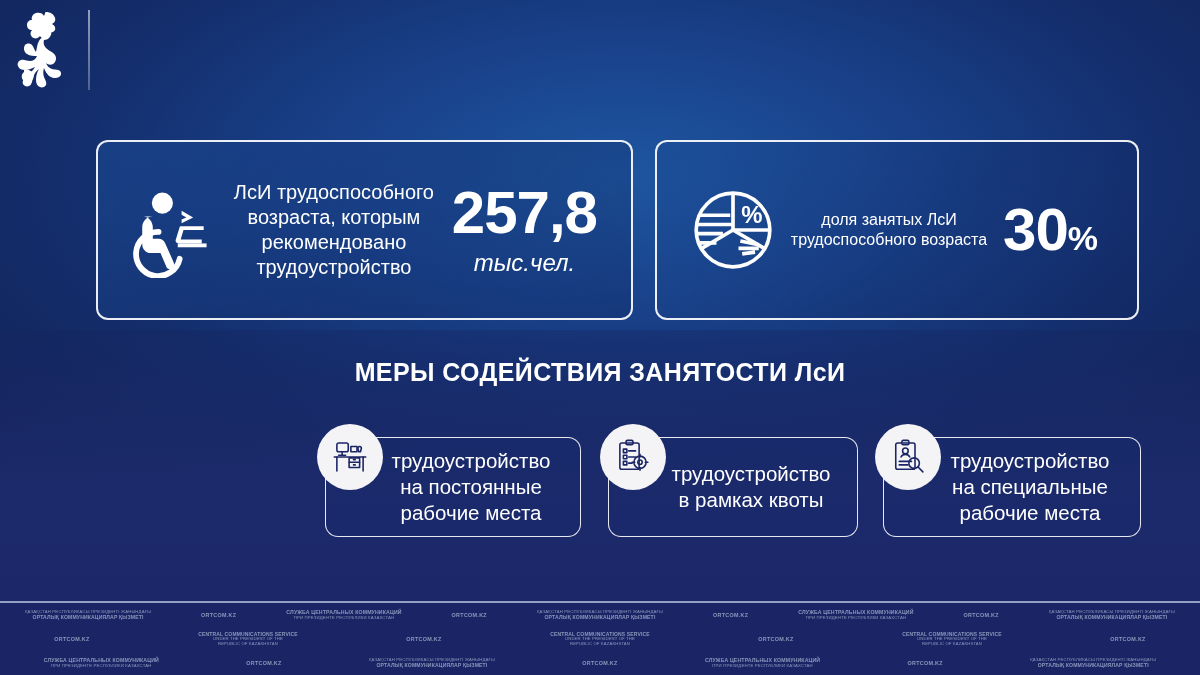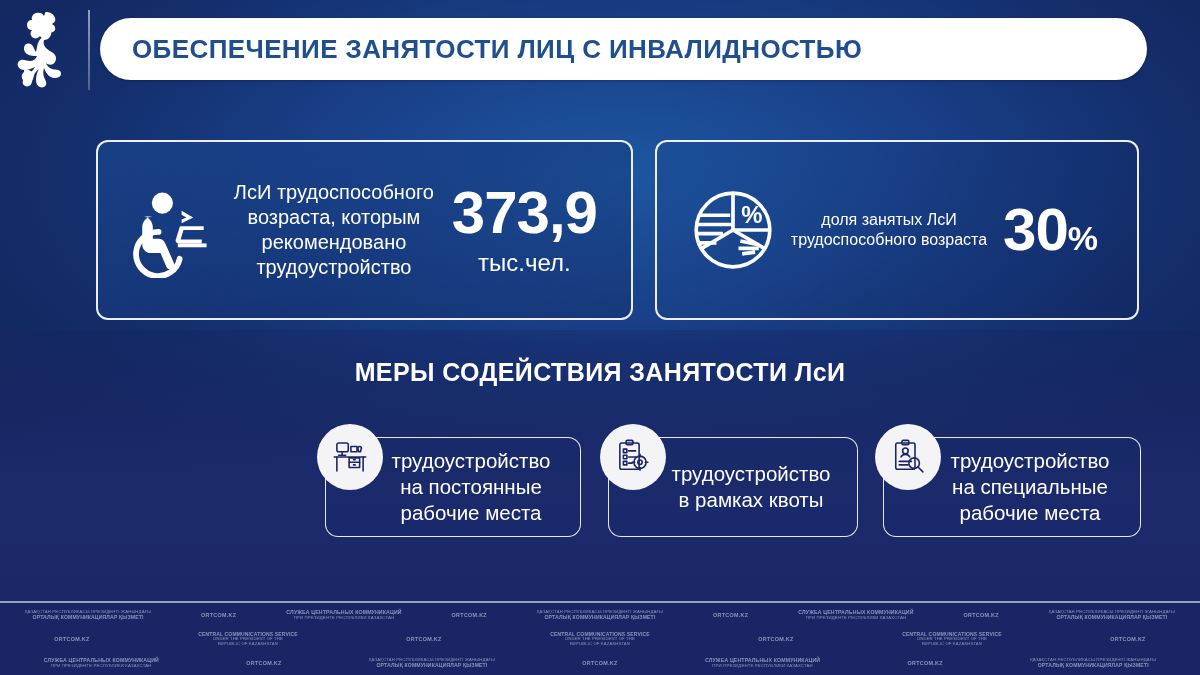--- a/index.html
+++ b/index.html
@@ -110,20 +110,21 @@
     color: #ffffff;
     font-size: 60px;
     font-weight: bold;
     line-height: 1;
     letter-spacing: -1px;
     white-space: nowrap;
   }
   .stat-unit {
     color: #ffffff;
     font-size: 24px;
+    font-style: italic;
     margin-top: 6px;
     white-space: nowrap;
   }
   .pct-sign {
     font-size: 34px;
     font-weight: bold;
     vertical-align: baseline;
   }
 
   
@@ -227,41 +228,38 @@
     <div class="emblem">
       <svg viewBox="0 0 62 82" xmlns="http://www.w3.org/2000/svg">
         <g fill="#ffffff">
           <path d="M34 4c4 0 8 2 9 6 1 3-1 5-3 6 2 1 4 3 3 6-1 2-4 3-6 2 1 2 0 5-3 6-2 1-5 0-6-2-2 3-6 3-8 1-2-2-2-5 0-7-3 0-5-2-5-5 0-3 2-5 5-5-1-3 1-6 4-7 3-1 7 0 8 3 1-2 1-4 2-4z"></path>
           <path d="M22 20c2 3 5 5 9 5 3 0 6-1 8-3 1 3 0 6-2 8-1 1-3 2-5 2-1 3 0 6 2 8 3 3 7 4 9 7 2 3 1 7-2 9-2 1-5 1-7-1 1 3 3 5 6 6 3 1 6 0 8 2 2 2 1 5-1 6-3 2-7 1-10-1-2-2-4-5-5-8-1 3-1 6 0 9 1 3 3 5 2 8-1 2-4 3-6 2-3-1-4-4-4-7 0-4 1-8 3-11-3 2-5 5-6 9-1 3-1 7-4 8-2 1-5 0-6-2-1-3 1-6 3-8 3-3 7-5 9-9-3 1-6 3-10 3-3 0-6-1-7-4-1-2 0-5 3-6 3-1 6 1 9 1 3 0 6-2 7-5-3 0-7 0-10-2-3-2-4-6-2-9 2-2 5-2 7 0 2 2 2 5 4 7 1-4 1-8 3-11 1-2 3-4 5-5z"></path>
           <path d="M12 62c3-1 6 0 8 2 2 2 2 5 1 7-2 3-6 4-9 2-3-2-3-7 0-9 0-1 0-2 0-2z"></path>
         </g>
       </svg>
     </div>
     <div class="header-divider"></div>
-    <div class="title-pill">
-      <div class="title-text">ОБЕСПЕЧЕНИЕ ЗАНЯТОСТИ ЛИЦ С ИНВАЛИДНОСТЬЮ</div>
-    </div>
   </div>
 
   <div class="stat-card" id="card-1">
     <div class="stat-icon">
       <svg viewBox="0 0 100 100" xmlns="http://www.w3.org/2000/svg">
         <g fill="#ffffff">
           <circle cx="40" cy="22" r="11"></circle>
           <path d="M30 36c-6 0-11 5-11 11v18c0 5 4 9 9 9h10l6 14c1 3 5 4 7 1 2-2 1-5 0-7l-8-18c-1-3-4-5-7-5h-6V47c0-5-4-11-10-11z"></path>
           <path d="M57 46h26v4H62l-3 10h22v4H57c-2 0-4-2-3-4l4-13c0-1 1-1 2-1z"></path>
           <path d="M60 30l12 7-12 6v-4l5-2-5-3z"></path>
           <path d="M56 64h30v4H56z"></path>
         </g>
         <path d="M36 52a23 23 0 1 0 22 28" fill="none" stroke="#ffffff" stroke-width="6" stroke-linecap="round"></path>
       </svg>
     </div>
     <div class="stat-label">ЛсИ трудоспособного возраста, которым рекомендовано трудоустройство</div>
     <div class="stat-value-wrap">
-      <div class="stat-value">373,9</div>
+      <div class="stat-value">257,8</div>
       <div class="stat-unit">тыс.чел.</div>
     </div>
   </div>
 
   <div class="stat-card" id="card-2">
     <div class="stat-icon">
       <svg viewBox="0 0 100 100" xmlns="http://www.w3.org/2000/svg">
         <g fill="none" stroke="#ffffff" stroke-width="4">
           <circle cx="50" cy="50" r="40"></circle>
           <path d="M50 50V10"></path>

